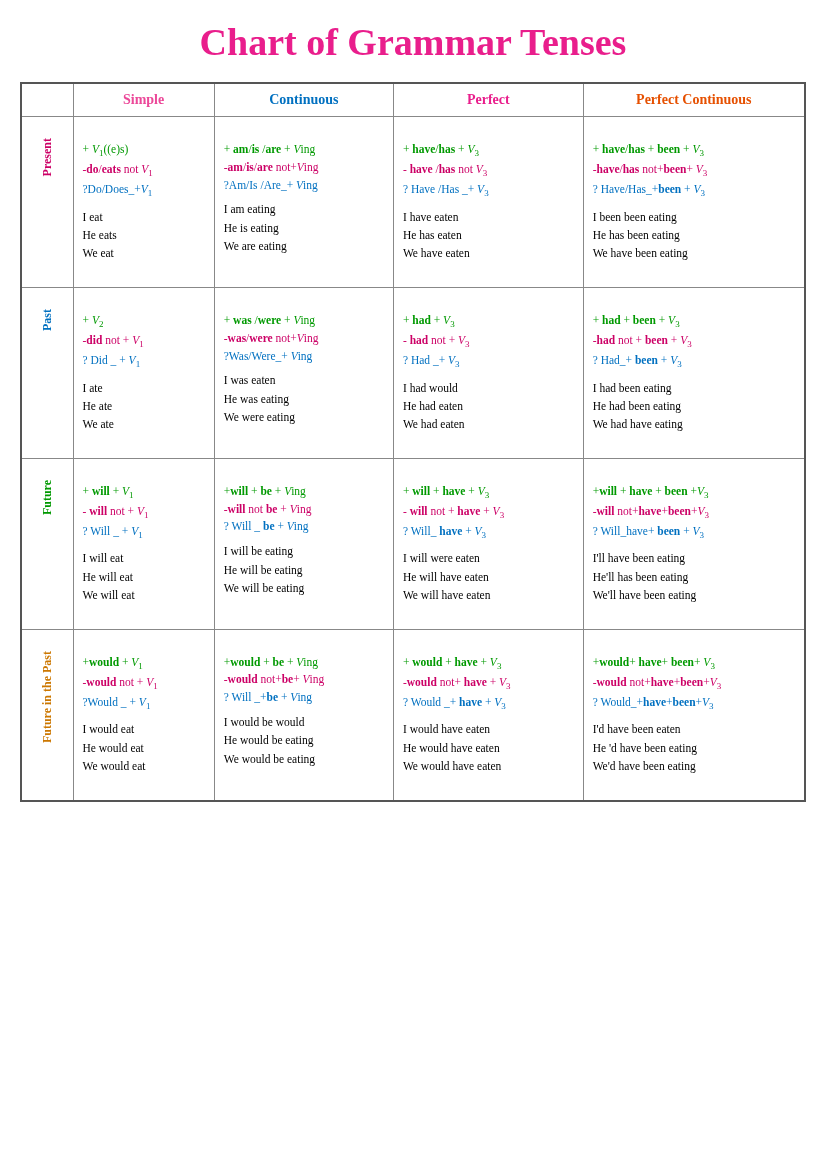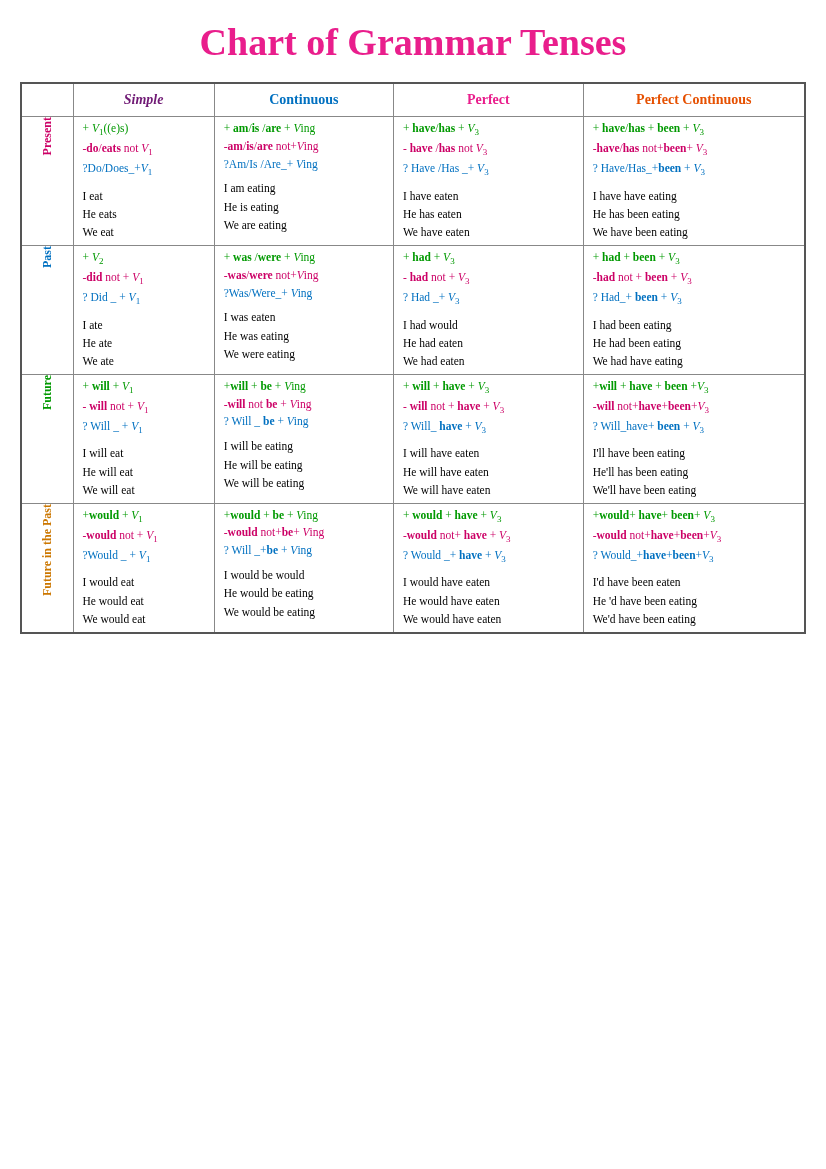--- a/index.html
+++ b/index.html
@@ -18,32 +18,32 @@
       margin-bottom: 18px;
       font-family: 'Comic Sans MS', cursive;
     }
     .grammar-table {
       width: 100%;
       border-collapse: collapse;
       border: 2px solid #555;
     }
     .grammar-table td, .grammar-table th {
       border: 1.5px solid #888;
-      padding: 0 6px;
+      padding: 21px 6px;
       vertical-align: top;
       font-size: 12px;
     }
     .header-row th {
       text-align: center;
       font-weight: bold;
       font-size: 14px;
       padding: 8px 6px;
       background: #fff;
     }
-    .col-simple { color: #701a75; font-style: italic; }
+    .col-simple { color: #ec4899; }
     .col-continuous { color: #0070c0; }
     .col-perfect { color: #e91e8c; }
     .col-perfect-cont { color: #e65000; }
 
     .row-label-cell {
       width: 52px;
       vertical-align: middle;
       text-align: center;
       font-weight: bold;
       font-size: 14px;
@@ -137,21 +137,21 @@
           </div>
         </td>
         <td>
           <div class="cell-content">
             <div class="formula">
               <span class="formula-line" style="color:#009900">+ <strong>have</strong>/<strong>has</strong> + <strong>been</strong> + <span style="font-style:italic">V</span><sub>3</sub></span>
               <span class="formula-line" style="color:#cc0066">-<strong>have</strong>/<strong>has</strong> not+<strong>been</strong>+ <span style="font-style:italic">V</span><sub>3</sub></span>
               <span class="formula-line" style="color:#0070c0">? Have/Has_+<strong>been</strong> + <span style="font-style:italic">V</span><sub>3</sub></span>
             </div>
             <div class="examples">
-              <span class="formula-line" style="color:#000">I have have eating</span>
+              <span class="formula-line" style="color:#000">I been been eating</span>
               <span class="formula-line" style="color:#000">He has been eating</span>
               <span class="formula-line" style="color:#000">We have been eating</span>
             </div>
           </div>
         </td>
       </tr>
       <tr>
         <td class="row-label-cell" style="color: rgb(0, 112, 192);"><span class="label-rotated" style="font-weight: bold;">Past</span></td>
         <td>
           <div class="cell-content">
@@ -241,21 +241,21 @@
           </div>
         </td>
         <td>
           <div class="cell-content">
             <div class="formula">
               <span class="formula-line" style="color:#009900">+ <strong>will</strong> + <strong>have</strong> + <span style="font-style:italic">V</span><sub>3</sub></span>
               <span class="formula-line" style="color:#cc0066">- <strong>will</strong> not + <strong>have</strong> + <span style="font-style:italic">V</span><sub>3</sub></span>
               <span class="formula-line" style="color:#0070c0">? Will_ <strong>have</strong> + <span style="font-style:italic">V</span><sub>3</sub></span>
             </div>
             <div class="examples">
-              <span class="formula-line" style="color:#000">I will have eaten</span>
+              <span class="formula-line" style="color:#000">I will were eaten</span>
               <span class="formula-line" style="color:#000">He will have eaten</span>
               <span class="formula-line" style="color:#000">We will have eaten</span>
             </div>
           </div>
         </td>
         <td>
           <div class="cell-content">
             <div class="formula">
               <span class="formula-line" style="color:#009900">+<strong>will</strong> + <strong>have</strong> + <strong>been</strong> +<span style="font-style:italic">V</span><sub>3</sub></span>
               <span class="formula-line" style="color:#cc0066">-<strong>will</strong> not+<strong>have</strong>+<strong>been</strong>+<span style="font-style:italic">V</span><sub>3</sub></span>

